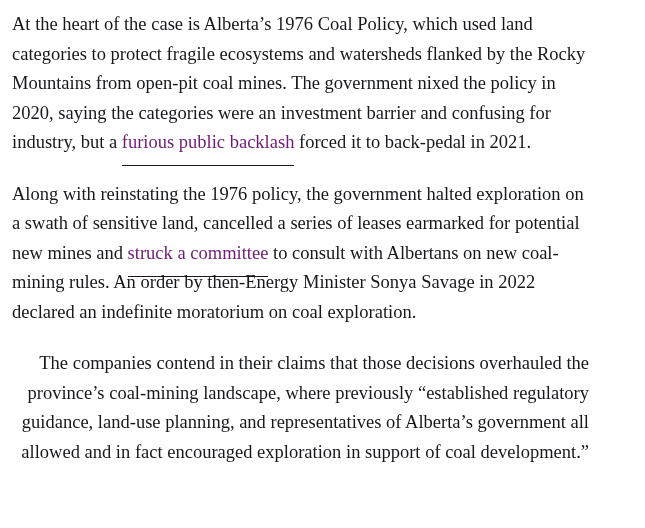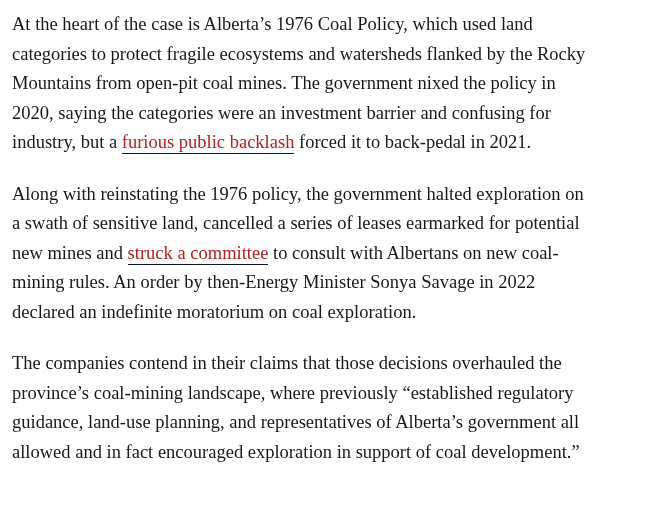--- a/index.html
+++ b/index.html
@@ -21,26 +21,27 @@
   .para {
     font-size: 18.5px;
     line-height: 29.5px;
     margin: 0 0 22px 0;
     text-align: left;
     color: #16181c;
     letter-spacing: 0.0px;
   }
   .para:last-child {
     margin-bottom: 0;
+    text-align: right;
   }
   .inline-link {
-    color: #b91c1c;
+    color: #701a75;
     text-decoration: none;
     border-bottom: 1px solid #16181c;
-    padding-bottom: 1px;
+    padding-bottom: 13px;
     cursor: pointer;
   }
 </style>
 </head>
 <body>
 
 <div class="article">
 
   <p class="para">
     <span>At the heart of the case is Alberta’s 1976 Coal Policy, which used land categories to protect fragile ecosystems and watersheds flanked by the Rocky Mountains from open-pit coal mines. The government nixed the policy in 2020, saying the categories were an investment barrier and confusing for industry, but a </span><a class="inline-link">furious public backlash</a><span> forced it to back-pedal in 2021.</span>

